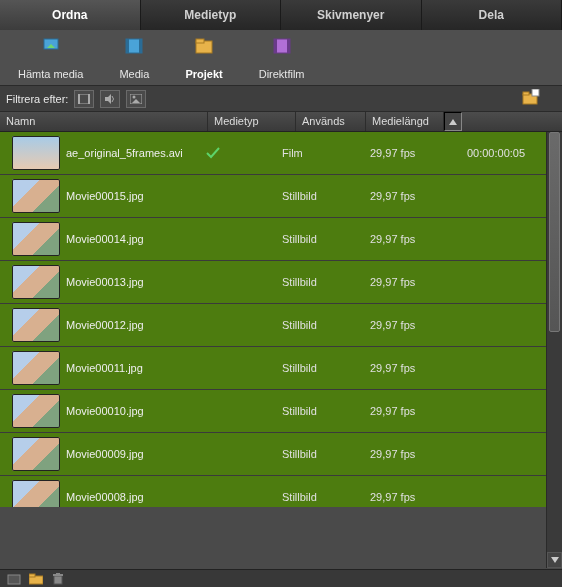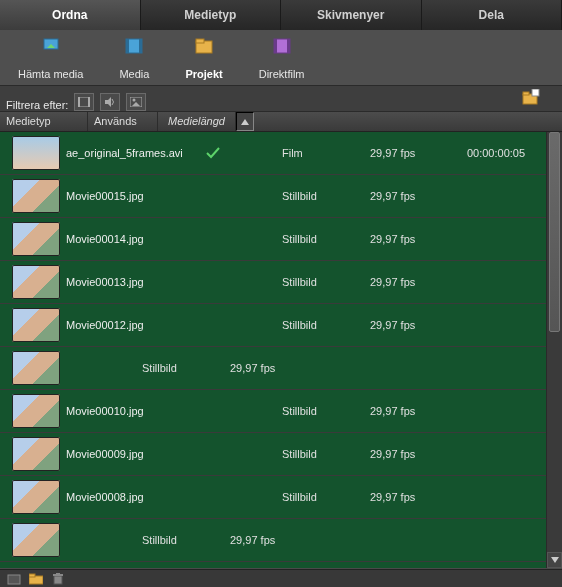--- a/index.html
+++ b/index.html
@@ -61,21 +61,21 @@
   height: 22px;
   display: flex;
   align-items: center;
   justify-content: center;
 }
 
 
 .filterbar {
   height: 26px;
   display: flex;
-  align-items: flex-end;
+  align-items: center;
   padding: 0 6px;
   gap: 6px;
   background: #3e3e3e;
   border-bottom: 1px solid #2a2a2a;
   position: relative;
 }
 .filterbar .ficon {
   width: 20px;
   height: 18px;
   border: 1px solid #6a6a6a;
@@ -103,36 +103,36 @@
   border-right: 1px solid #2c2c2c;
   color: #ddd;
   font-size: 11px;
   overflow: hidden;
   white-space: nowrap;
 }
 .c-name   { width: 208px; }
 .c-used   { width: 70px; text-align: left; }
 .c-type   { width: 88px; text-align: left; }
 .c-fps    { width: 96px; text-align: left; }
-.c-len    { width: 78px; text-align: center; font-style: italic; }
+.c-len    { width: 78px; text-align: left; }
 .c-scroll {
   width: 18px;
   background: #444;
   border: 1px inset #333;
   display: flex;
   align-items: center;
   justify-content: center;
   cursor: pointer;
 }
 
 
 .list {
-  height: 436px;
+  height: 375px;
   overflow: hidden;
-  background: #14532d;
+  background: #4d7c0f;
   position: relative;
 }
 .row {
   display: flex;
   align-items: center;
   height: 43px;
   border-bottom: 1px solid #3a3a3a;
 }
 .thumb {
   width: 48px;
@@ -284,20 +284,21 @@
   <span class="right">
     <svg width="18" height="16">
         <rect x="1" y="5" width="14" height="10" fill="#e8b34a" stroke="#a87a22"></rect>
         <rect x="1" y="3" width="6" height="3" fill="#e8b34a" stroke="#a87a22"></rect>
         <rect x="10" y="0" width="7" height="7" fill="#fff" stroke="#888"></rect>
       </svg>
   </span>
 </div>
 
 <div class="colheaders">
+  <div class="ch c-name">Namn</div>
   <div class="ch c-type">Medietyp</div>
   <div class="ch c-used">Används</div>
   <div class="ch c-len">Medielängd</div>
   <div class="c-scroll">
     <svg width="8" height="6">
         <polygon points="4,0 8,6 0,6" fill="#ccc"></polygon>
       </svg>
   </div>
 </div>
 
@@ -341,20 +342,21 @@
     <div class="row">
       <div class="thumb"></div>
       <div class="fname">Movie00012.jpg</div>
       <div class="used"></div>
       <div class="mtype">Stillbild</div>
       <div class="fps">29,97 fps</div>
       <div class="mlen"></div>
     </div>
     <div class="row">
       <div class="thumb"></div>
+      <div class="fname">Movie00011.jpg</div>
       <div class="used"></div>
       <div class="mtype">Stillbild</div>
       <div class="fps">29,97 fps</div>
       <div class="mlen"></div>
     </div>
     <div class="row">
       <div class="thumb"></div>
       <div class="fname">Movie00010.jpg</div>
       <div class="used"></div>
       <div class="mtype">Stillbild</div>

